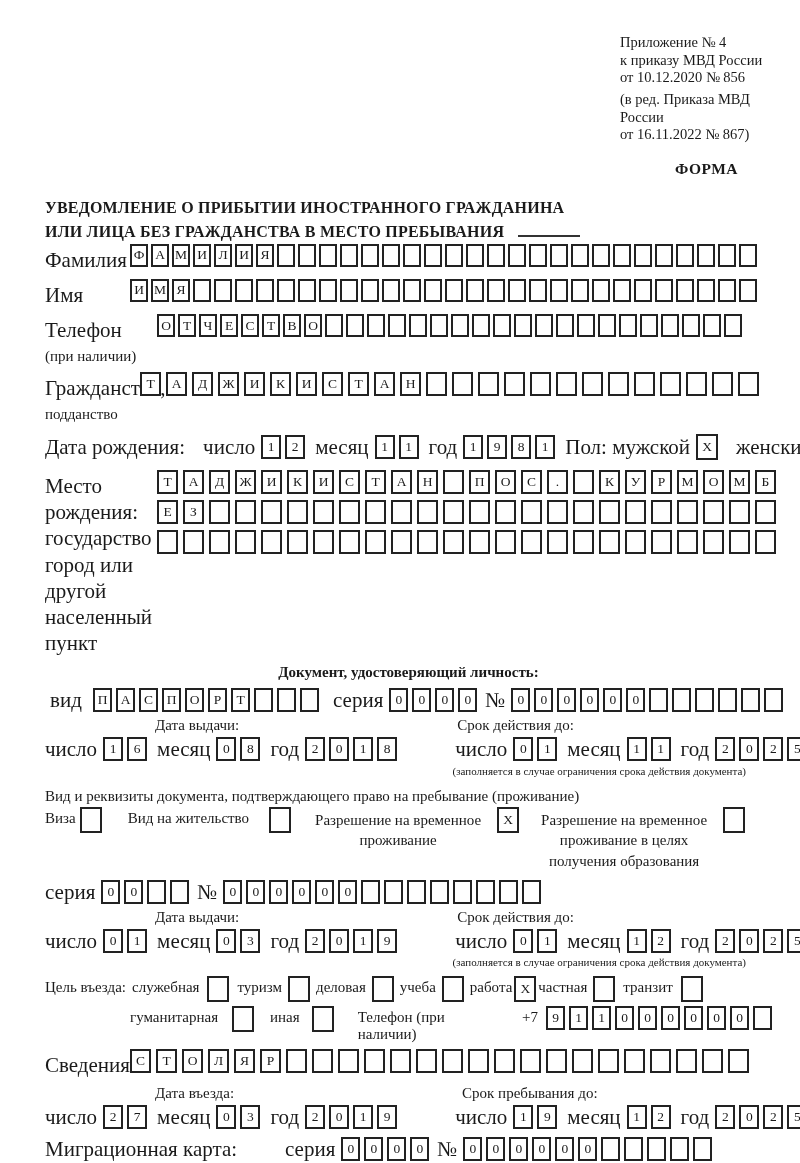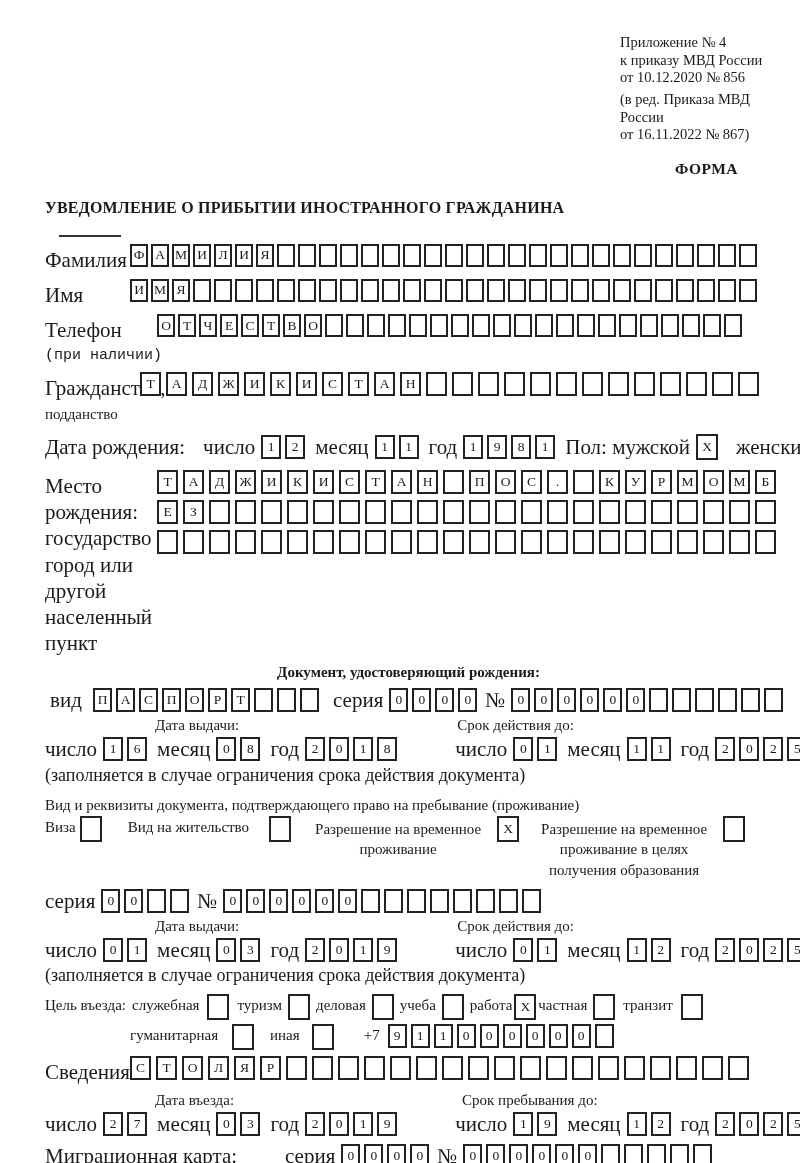--- a/index.html
+++ b/index.html
@@ -28,21 +28,21 @@
   .c24{gap:5px;} .c24 .cell{width:21px;}
   .c25{gap:4px;} .c25 .cell{width:20px;}
   .cnum{gap:4px;} .cnum .cell{width:19px;}
   .cb .cell{width:22px;height:26px;}
   .colstack{display:flex;flex-direction:column;gap:6px;}
 
   .dates-hdr{display:flex;font-size:15px;margin-bottom:2px;}
   .dates{display:flex;align-items:center;margin-bottom:2px;font-size:15px;}
   .dates .lbl{padding-top:0;margin-right:6px;}
   .dates .cells{margin-right:10px;}
-  .note{font-size:18px;text-align:left;padding-right:26px;margin-bottom:8px;}
+  .note{font-size:11px;text-align:right;padding-right:26px;margin-bottom:8px;}
 
   .plain{font-size:15px;line-height:1.5;}
   .cbrow{display:flex;align-items:flex-start;font-size:15px;margin-bottom:4px;}
   .cbrow .txt{padding-top:3px;}
   .cbrow .ctr{text-align:center;line-height:1.35;}
 </style>
 </head>
 <body>
 
 <div class="page">
@@ -52,21 +52,21 @@
     <div>к приказу МВД России</div>
     <div>от 10.12.2020 № 856</div>
     <div class="h2">(в ред. Приказа МВД России</div>
     <div>от 16.11.2022 № 867)</div>
   </div>
 
   <div class="forma">ФОРМА</div>
 
   <div class="title">
     <div>УВЕДОМЛЕНИЕ О ПРИБЫТИИ ИНОСТРАННОГО ГРАЖДАНИНА</div>
-    <div><span class="blank"></span></div>
+    <div><span>ИЛИ ЛИЦА БЕЗ ГРАЖДАНСТВА В МЕСТО ПРЕБЫВАНИЯ</span><span class="blank"></span></div>
   </div>
 
 
   <div class="row">
     <div class="lbl w85">Фамилия</div>
     <div class="cells c30">
         <span class="cell">Ф</span>
         <span class="cell">А</span>
         <span class="cell">М</span>
         <span class="cell">И</span>
@@ -161,21 +161,21 @@
         <span class="cell"></span>
         <span class="cell"></span>
         <span class="cell"></span>
         <span class="cell"></span>
         <span class="cell"></span>
         <span class="cell"></span>
         <span class="cell"></span>
         <span class="cell"></span>
       </div>
   </div>
-  <div class="plain" style="margin-bottom:4px;font-family:Liberation Mono, monospace;">(при наличии)</div>
+  <div class="plain" style="margin-bottom:4px;">(при наличии)</div>
 
   <div class="row" style="margin-bottom:2px;">
     <div class="lbl w95">Гражданство,</div>
     <div class="cells c24">
         <span class="cell">Т</span>
         <span class="cell">А</span>
         <span class="cell">Д</span>
         <span class="cell">Ж</span>
         <span class="cell">И</span>
         <span class="cell">К</span>
@@ -307,21 +307,21 @@
           <span class="cell"></span>
           <span class="cell"></span>
           <span class="cell"></span>
           <span class="cell"></span>
           <span class="cell"></span>
           <span class="cell"></span>
         </div>
     </div>
   </div>
 
-  <div class="plain" style="text-align:center;font-weight:bold;margin-bottom:4px;">Документ, удостоверяющий рождения:</div>
+  <div class="plain" style="text-align:center;font-weight:bold;margin-bottom:4px;">Документ, удостоверяющий личность:</div>
 
   <div class="dates" style="margin-bottom:4px;text-align:center;">
     <span class="lbl" style="width:42px;">вид</span>
     <div class="cells cnum" style="margin-right:14px;">
         <span class="cell">П</span>
         <span class="cell">А</span>
         <span class="cell">С</span>
         <span class="cell">П</span>
         <span class="cell">О</span>
         <span class="cell">Р</span>
@@ -523,20 +523,21 @@
 
   <div class="cbrow" style="margin-bottom:6px;">
     <span class="txt" style="margin-left:85px;">гуманитарная</span>
     <div class="cells cb" style="margin-left:14px;">
         <span class="cell"></span>
       </div>
     <span class="txt" style="margin-left:16px;">иная</span>
     <div class="cells cb" style="margin-left:12px;">
         <span class="cell"></span>
       </div>
+    <span class="txt" style="margin-left:24px;">Телефон (при наличии)</span>
     <span class="txt" style="margin-left:30px;">+7</span>
     <div class="cells cnum" style="margin-left:8px;">
         <span class="cell">9</span>
         <span class="cell">1</span>
         <span class="cell">1</span>
         <span class="cell">0</span>
         <span class="cell">0</span>
         <span class="cell">0</span>
         <span class="cell">0</span>
         <span class="cell">0</span>

